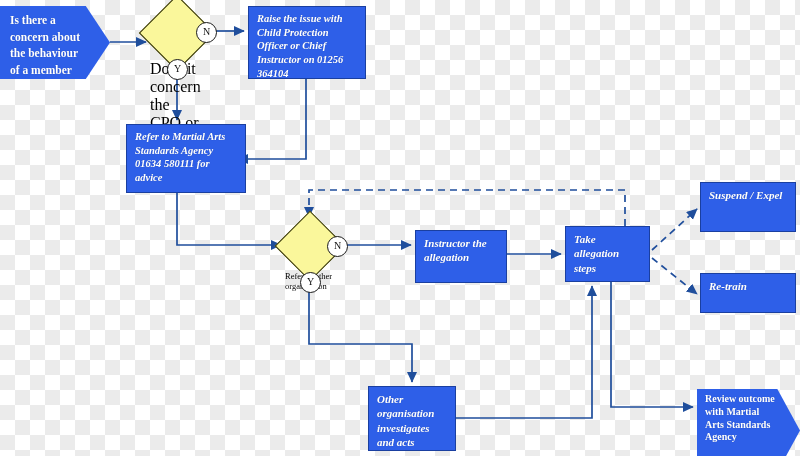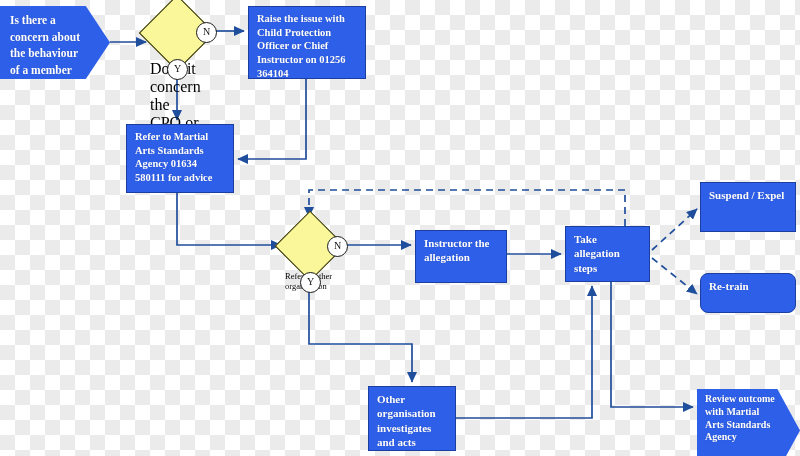--- a/index.html
+++ b/index.html
@@ -26,20 +26,21 @@
 
   
   .box{
     background:#2E5FE8;
     border:1px solid #1a3fa0;
     color:#ffffff;
     font-weight:bold;
     line-height:1.30;
     padding:5px 7px 4px 8px;
     text-shadow:0 0 1px rgba(0,0,0,.25);
+    font-style:italic;
   }
 
   
   .pent{
     background:#2E5FE8;
     color:#ffffff;
     font-weight:bold;
     line-height:1.45;
     padding:6px 24px 6px 10px;
     clip-path:polygon(0% 0%, 78% 0%, 100% 50%, 78% 100%, 0% 100%);
@@ -63,25 +64,25 @@
     color:#111111;
     font-size:10px;
     line-height:17px;
     text-align:center;
     font-family:"Liberation Serif", serif;
   }
 
   
   #n-concern   {left:0px;  top:6px;   width:110px;height:73px; font-size:11.5px;}
   #n-raise     {left:248px;top:6px;   width:118px;height:73px; font-size:10.5px;}
-  #n-refer-mas {left:126px;top:124px; width:108px;height:69px; font-size:10.5px;}
+  #n-refer-mas {left:126px;top:124px; width:120px;height:69px; font-size:10.5px;}
   #n-investig  {left:415px;top:230px; width:92px; height:53px; font-size:11px;}
   #n-take      {left:565px;top:226px; width:85px; height:56px; font-size:11px;}
   #n-suspend   {left:700px;top:182px; width:96px; height:50px; font-size:11px;}
-  #n-retrain   {left:700px;top:273px; width:96px; height:40px; font-size:11px;border-radius:8px;}
+  #n-retrain   {left:700px;top:273px; width:96px; height:40px; font-size:11px;}
   #n-otherorg  {left:368px;top:386px; width:88px; height:65px; font-size:11px;}
   #n-review    {left:697px;top:389px; width:103px;height:83px; font-size:10px; line-height:1.28; padding:4px 22px 4px 8px;}
 
   #d-cpo-wrap  {left:150px;top:6px;  width:52px;height:52px;}
   #d-other-wrap{left:285px;top:221px;width:48px;height:48px;}
   .dwrap{position:absolute;}
 </style>
 </head>
 <body>
 

